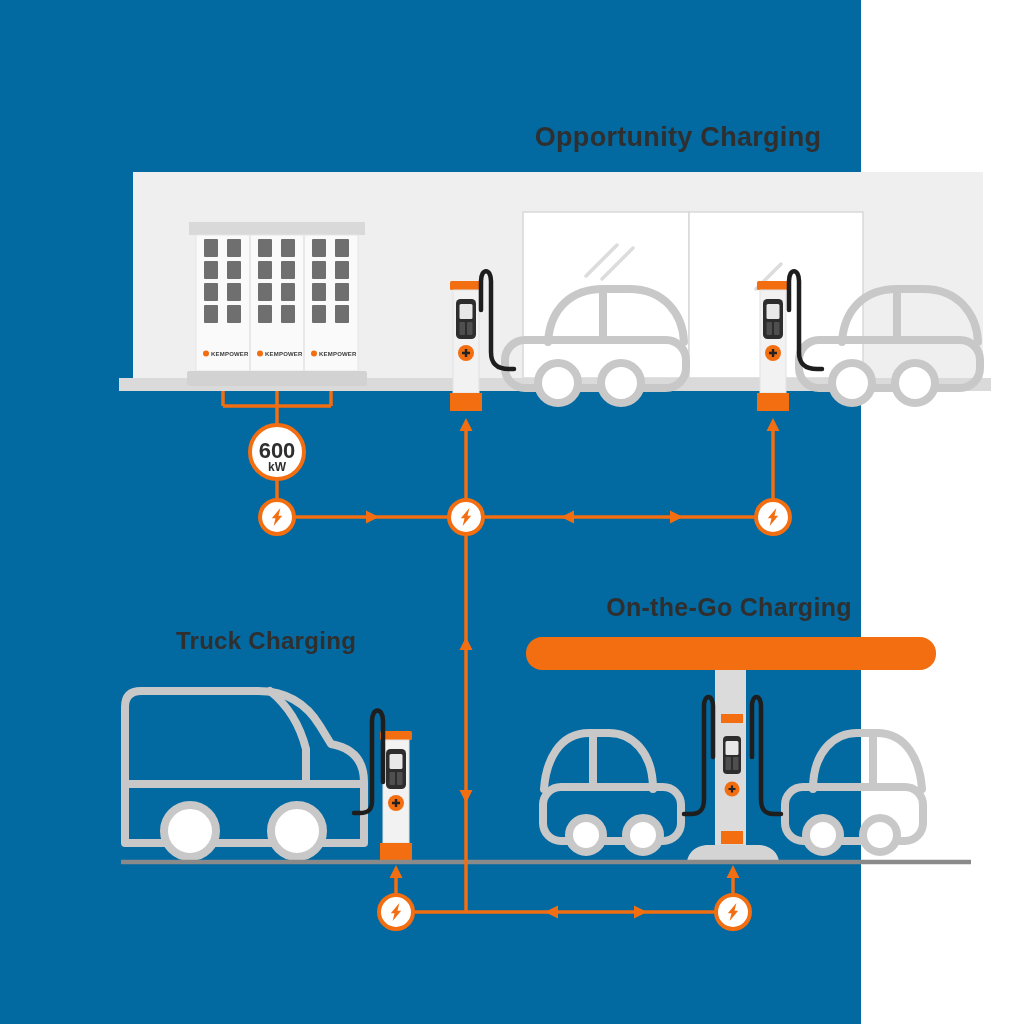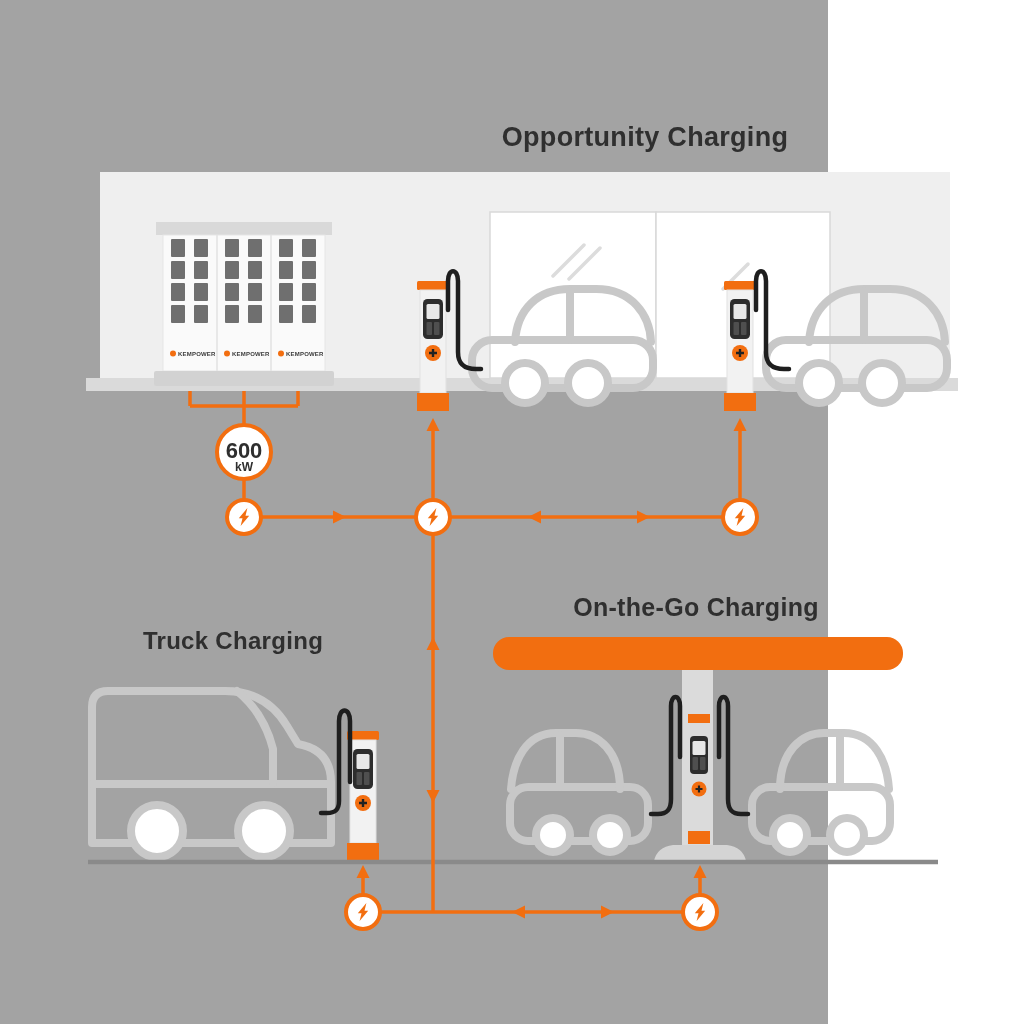--- a/index.html
+++ b/index.html
@@ -1,21 +1,21 @@
 <!DOCTYPE html>
 <html style="--accent: #F26E10; --vehicle-outline: #C8C8C8; --cable: #1E1E1E; --text: #2F2F2F; --building: #EFEFEF; --sidewalk: #DADADA; --ground-line: #8A8A8A; --cabinet-body: #FAFAFA; --cabinet-trim: #D9D9D9; --grille: #6F6F6F; --column: #DBDBDB; --door: #FFFFFF;"><head>
 <meta charset="utf-8">
 <style>
   :root{
     --accent:#F26E10; --vehicle-outline:#C8C8C8; --cable:#1E1E1E; --text:#2F2F2F;
     --building:#EFEFEF; --sidewalk:#DADADA; --ground-line:#8A8A8A;
     --cabinet-body:#FAFAFA; --cabinet-trim:#D9D9D9; --grille:#6F6F6F; --column:#DBDBDB; --door:#FFFFFF;
   }
   html,body{margin:0;padding:0;background:#fff;}
-  .stage{width:828px;height:1024px;position:relative;background:#a3a3a3;}
+  .stage{width:828px;height:1024px;position:relative;background:#0369a1;padding-left:33px;}
   svg{display:block}
   text{font-family:"Liberation Sans",sans-serif;}
   .title{font-weight:bold;fill:var(--text);letter-spacing:.3px;}
   .accent-f{fill:var(--accent);}
   .accent-s{stroke:var(--accent);stroke-width:3.5;fill:none;}
   .node-c{fill:#fff;stroke:var(--accent);stroke-width:4;}
   .vehicle{stroke:var(--vehicle-outline);stroke-width:8;fill:none;stroke-linecap:round;stroke-linejoin:round;}
   .wheel{fill:#fff;stroke:var(--vehicle-outline);stroke-width:8;}
   .cable{stroke:var(--cable);stroke-width:4.5;fill:none;stroke-linecap:round;stroke-linejoin:round;}
   .brand{font-weight:bold;font-size:6px;fill:#3A3A3A;letter-spacing:.2px;}

